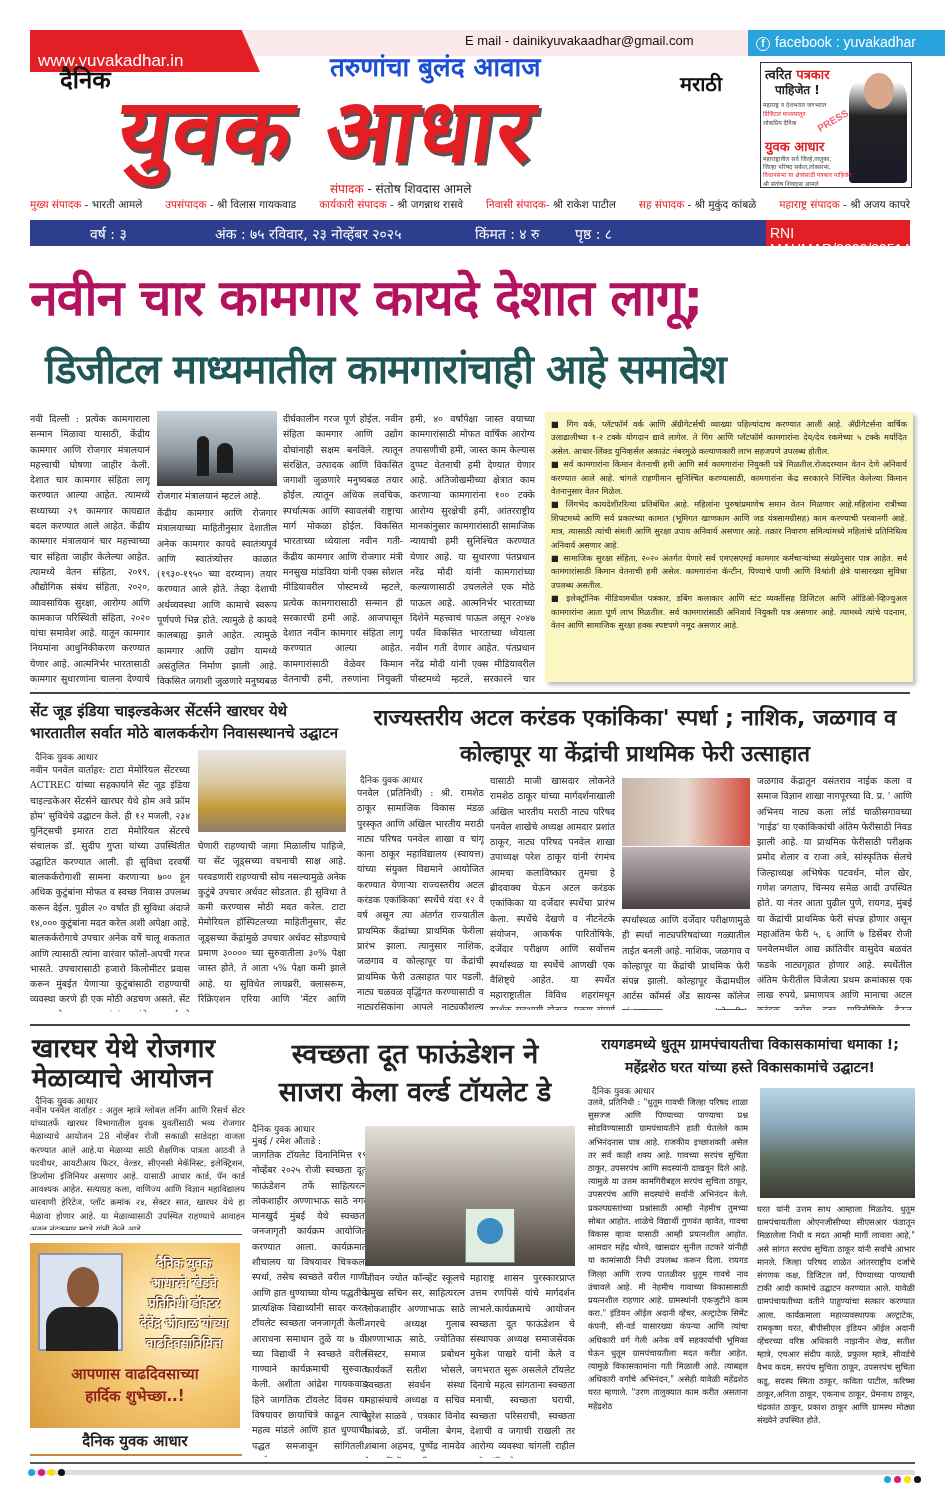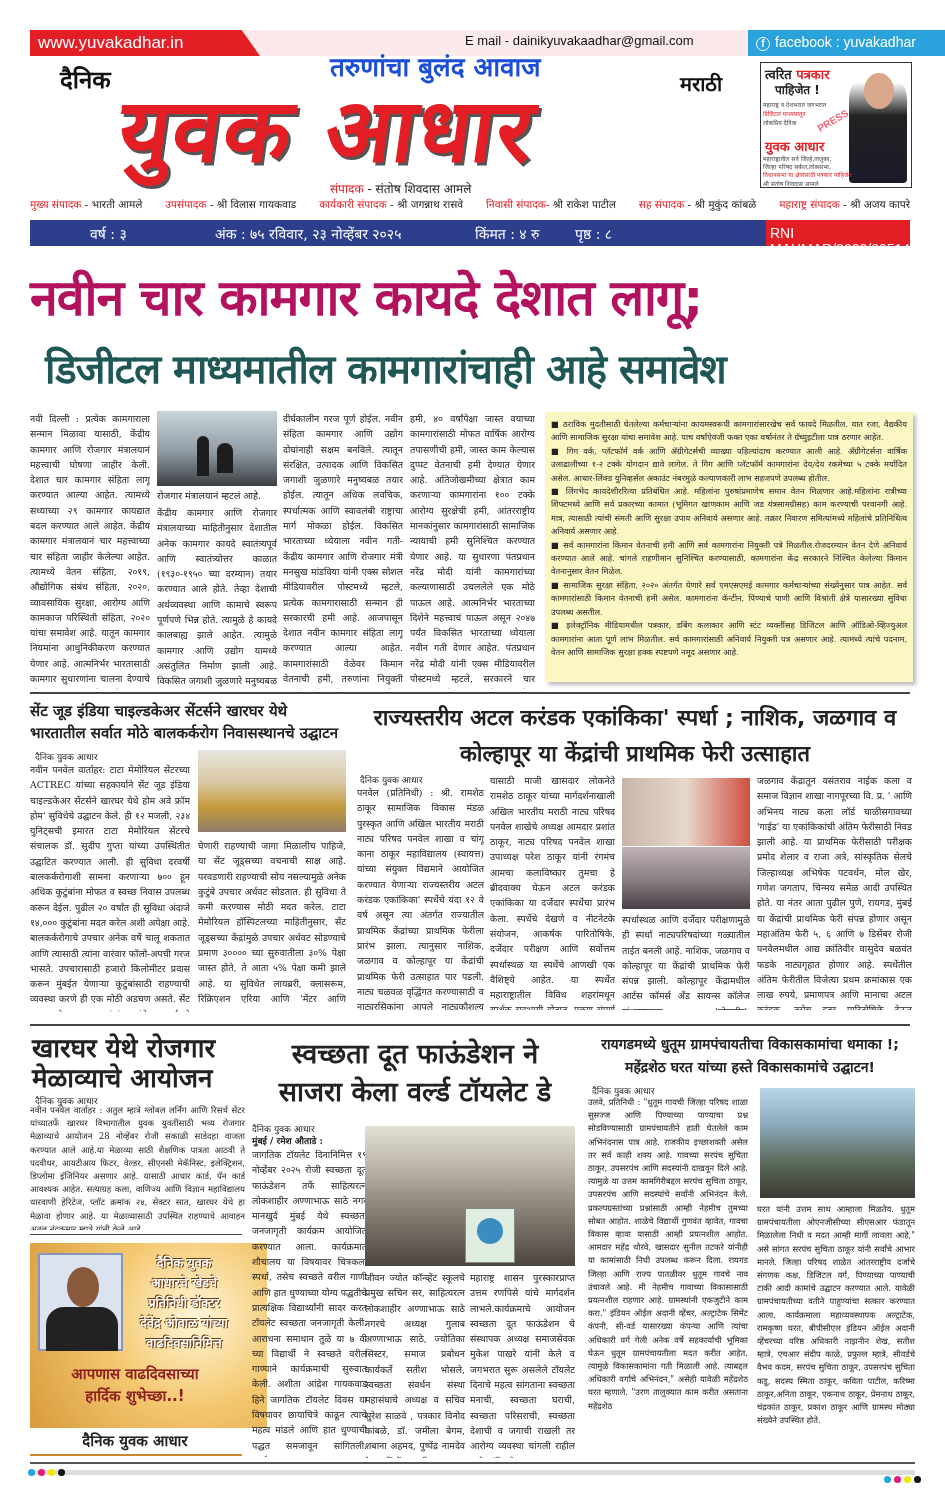--- a/index.html
+++ b/index.html
@@ -1,20 +1,20 @@
 <!DOCTYPE html>
 <html><head>
 <meta charset="utf-8">
 <style>
 *{box-sizing:border-box;margin:0;padding:0}
 body{width:945px;height:1501px;background:#fff;font-family:"DejaVu Serif",serif;color:#222;position:relative;overflow:hidden}
 .abs{position:absolute}
 
 #topbar{left:30px;top:30px;width:880px;height:26px;background:#fbe9ec}
-#site{left:30px;top:30px;width:230px;height:26px;background:#e31e24;color:#fff;font:17px "Liberation Sans",sans-serif;padding:3px 8px;clip-path:polygon(0 0,92% 0,100% 100%,0 100%)}
+#site{left:30px;top:30px;width:230px;height:26px;background:#e31e24;color:#fff;font:17px "Liberation Sans",sans-serif;padding:21px 8px;clip-path:polygon(0 0,92% 0,100% 100%,0 100%)}
 #email{left:465px;top:33px;font:13px "Liberation Sans",sans-serif;color:#111}
 #fb{left:748px;top:30px;width:200px;height:26px;background:#2aa3dd;color:#fff;font:14px "Liberation Sans",sans-serif;padding:4px 8px}
 
 #daily{left:60px;top:62px;font:bold 24px "DejaVu Sans",sans-serif;color:#111}
 #tagline{left:330px;top:48px;font:bold 26px "DejaVu Sans",sans-serif;color:#1d4ed8}
 #marathi{left:680px;top:70px;font:bold 20px "DejaVu Sans",sans-serif;color:#111}
 #title{left:120px;top:86px;font:bold 88px "DejaVu Sans",sans-serif;color:#e31e24;letter-spacing:2px;line-height:90px;text-shadow:3px 3px 0 #555;transform:skewX(-8deg)}
 #ad{left:760px;top:62px;width:152px;height:126px;border:1px solid #334;background:#fff;overflow:hidden}
 #ad .h1{position:absolute;left:4px;top:2px;font:bold 13px "DejaVu Sans",sans-serif;color:#222}
 #ad .h1 span{color:#e31e24}
@@ -39,21 +39,21 @@
 .cap{font:9.5px "DejaVu Serif",serif;color:#222}
 
 #reform{left:545px;top:412px;width:368px;height:270px;background:#fcf6c3;box-shadow:3px 3px 4px #bbb}
 #reform .hd{height:30px;background:#d6212b;color:#fff;font:bold 17px "DejaVu Sans",sans-serif;text-align:center;padding-top:4px}
 #reform .body{padding:6px 6px;font:8.2px/13.4px "DejaVu Serif",serif;text-align:justify}
 #reform .body p{margin-bottom:0}
 .rule{height:2px;background:#444}
 .sub-hl{font:bold 15px "DejaVu Sans",sans-serif;color:#222;line-height:22px}
 .big-hl{font:bold 22px "DejaVu Sans",sans-serif;color:#222;text-align:center;line-height:36px}
 .byline{font:9px "DejaVu Serif",serif}
-#bday{left:30px;top:1243px;width:237px;height:185px;background:radial-gradient(circle at 70% 40%,#fff6d8 0,#f4c870 45%,#d89a3c 100%)}
+#bday{left:30px;top:1243px;width:210px;height:185px;background:radial-gradient(circle at 70% 40%,#fff6d8 0,#f4c870 45%,#d89a3c 100%)}
 #bday .pf{position:absolute;left:8px;top:10px;width:85px;height:98px;background:#dce3f0;border:2px solid #8a93b8}
 #bday .pf .head{position:absolute;left:27px;top:12px;width:32px;height:40px;background:#8b5a3c;border-radius:50%}
 #bday .pf .suit{position:absolute;left:6px;top:52px;width:72px;height:44px;background:#222;border-radius:18px 18px 0 0}
 #bday .t1{position:absolute;left:100px;top:10px;width:108px;text-align:center;font:bold 12.5px/20px "DejaVu Sans",sans-serif;color:#fff;text-shadow:1px 1px 0 #6b3b0a,-1px -1px 0 #6b3b0a}
 #bday .t2{position:absolute;left:0;top:120px;width:210px;text-align:center;font:bold 15px/22px "DejaVu Sans",sans-serif;color:#8e1f1f}
 #bdayfoot{left:30px;top:1430px;width:210px;text-align:center;font:bold 15px "DejaVu Sans",sans-serif}
 .dots{display:flex;gap:3px}
 .dots i{width:7px;height:7px;border-radius:50%;display:block}
 </style>
 </head>
@@ -112,24 +112,23 @@
   <div style="position:absolute;left:40px;top:25px;width:12px;height:40px;background:#1d1d1d;border-radius:6px 6px 0 0"></div>
   <div style="position:absolute;left:60px;top:32px;width:16px;height:30px;background:#1d1d1d;border-radius:8px 8px 0 0"></div>
 </div>
 <div class="abs cap" style="left:157px;top:489px;width:120px">रोजगार मंत्रालयानं म्हटलं आहे.</div>
 <div class="abs col" style="left:157px;top:505px;width:120px;height:184px">केंद्रीय कामगार आणि रोजगार मंत्रालयाच्या माहितीनुसार देशातील अनेक कामगार कायदे स्वातंत्र्यपूर्व आणि स्वातंत्र्योत्तर काळात (१९३०-१९५० च्या दरम्यान) तयार करण्यात आले होते. तेव्हा देशाची अर्थव्यवस्था आणि कामाचे स्वरूप पूर्णपणे भिन्न होते. त्यामुळे हे कायदे कालबाह्य झाले आहेत. त्यामुळे कामगार आणि उद्योग यामध्ये असंतुलित निर्माण झाली आहे. विकसित जगाशी जुळणारे मनुष्यबळ तयार करण्याचा आणि कामगार संहितेच्या अंमलबजावणीद्वारे आधुनिक कामगिरी ट्रेंडशी जुळवून घेण्याची ही</div>
 <div class="abs col" style="left:283px;top:411px;width:120px;height:278px">दीर्घकालीन गरज पूर्ण होईल. नवीन संहिता कामगार आणि उद्योग दोघांनाही सक्षम बनविले. त्यातून संरक्षित, उत्पादक आणि विकसित जगाशी जुळणारे मनुष्यबळ तयार होईल. त्यातून अधिक लवचिक, स्पर्धात्मक आणि स्वावलंबी राष्ट्राचा मार्ग मोकळा होईल. विकसित भारताच्या ध्येयाला नवीन गती-केंद्रीय कामगार आणि रोजगार मंत्री मनसुख मांडविया यांनी एक्स सोशल मीडियावरील पोस्टमध्ये म्हटले, प्रत्येक कामगारासाठी सन्मान ही सरकारची हमी आहे. आजपासून देशात नवीन कामगार संहिता लागू करण्यात आल्या आहेत. कामगारांसाठी वेळेवर किमान वेतनाची हमी, तरुणांना नियुक्ती पत्राची हमी, महिलांना समान वेतन आणि आदराची हमी, ४० कोटी कामगारांसाठी सामाजिक सुरक्षेची हमी, एक वर्षांच्या नोकरीनंतर निश्चित मुदतीच्या कर्मचाऱ्यांसाठी ग्रॅच्युइटीची</div>
 <div class="abs col" style="left:410px;top:411px;width:125px;height:278px">हमी, ४० वर्षांपेक्षा जास्त वयाच्या कामगारांसाठी मोफत वार्षिक आरोग्य तपासणीची हमी, जास्त काम केल्यास दुप्पट वेतनाची हमी देण्यात येणार आहे. अतिजोखमीच्या क्षेत्रात काम करणाऱ्या कामगारांना १०० टक्के आरोग्य सुरक्षेची हमी, आंतरराष्ट्रीय मानकांनुसार कामगारांसाठी सामाजिक न्यायाची हमी सुनिश्चित करण्यात येणार आहे. या सुधारणा पंतप्रधान नरेंद्र मोदी यांनी कामगारांच्या कल्याणासाठी उचललेले एक मोठे पाऊल आहे. आत्मनिर्भर भारताच्या दिशेने महत्त्वाचं पाऊल असून २०४७ पर्यंत विकसित भारताच्या ध्येयाला नवीन गती देणार आहेत. पंतप्रधान नरेंद्र मोदी यांनी एक्स मीडियावरील पोस्टमध्ये म्हटले, सरकारने चार कामगार संहितांना लागू केल्या आहेत. स्वातंत्र्यानंतरच्या सर्वात व्यापक आणि प्रगतीशील कामगार-केंद्रित सुधारणांपैकी ही सुधारणा आहे.</div>
 
 <div class="abs" id="reform">
   <div class="body">
-    <p>■ ठराविक मुदतीसाठी घेतलेल्या कर्मचाऱ्यांना कायमस्वरूपी कामगारांसारखेच सर्व फायदे मिळतील. यात रजा, वैद्यकीय आणि सामाजिक सुरक्षा यांचा समावेश आहे. पाच वर्षांऐवजी फक्त एका वर्षानंतर ते ग्रॅच्युइटीला पात्र ठरणार आहेत.</p>
     <p>■ गिग वर्क, प्लॅटफॉर्म वर्क आणि अ‍ॅग्रीगेटर्सची व्याख्या पहिल्यांदाच करण्यात आली आहे. अ‍ॅग्रीगेटर्सना वार्षिक उलाढालीच्या १-२ टक्के योगदान द्यावे लागेल. ते गिग आणि प्लॅटफॉर्म कामगारांना देय/देय रकमेच्या ५ टक्के मर्यादित असेल. आधार-लिंक्ड युनिव्हर्सल अकाउंट नंबरमुळे कल्याणकारी लाभ सहजपणे उपलब्ध होतील.</p>
+    <p>■ सर्व कामगारांना किमान वेतनाची हमी आणि सर्व कामगारांना नियुक्ती पत्रे मिळतील.रोजदरम्यान वेतन देणे अनिवार्य करण्यात आले आहे. चांगले राहणीमान सुनिश्चित करण्यासाठी, कामगारांना केंद्र सरकारने निश्चित केलेल्या किमान वेतनानुसार वेतन मिळेल.</p>
     <p>■ लिंगभेद कायदेशीररित्या प्रतिबंधित आहे. महिलांना पुरुषांप्रमाणेच समान वेतन मिळणार आहे.महिलांना रात्रीच्या शिफ्टमध्ये आणि सर्व प्रकारच्या कामात (भूमिगत खाणकाम आणि जड यंत्रसामग्रीसह) काम करण्याची परवानगी आहे. मात्र, त्यासाठी त्यांची संमती आणि सुरक्षा उपाय अनिवार्य असणार आहे. तक्रार निवारण समित्यांमध्ये महिलांचे प्रतिनिधित्व अनिवार्य असणार आहे.</p>
-    <p>■ सर्व कामगारांना किमान वेतनाची हमी आणि सर्व कामगारांना नियुक्ती पत्रे मिळतील.रोजदरम्यान वेतन देणे अनिवार्य करण्यात आले आहे. चांगले राहणीमान सुनिश्चित करण्यासाठी, कामगारांना केंद्र सरकारने निश्चित केलेल्या किमान वेतनानुसार वेतन मिळेल.</p>
     <p>■ सामाजिक सुरक्षा संहिता, २०२० अंतर्गत येणारे सर्व एमएसएमई कामगार कर्मचाऱ्यांच्या संख्येनुसार पात्र आहेत. सर्व कामगारांसाठी किमान वेतनाची हमी असेल. कामगारांना कॅन्टीन, पिण्याचे पाणी आणि विश्रांती क्षेत्रे यासारख्या सुविधा उपलब्ध असतील.</p>
     <p>■ इलेक्ट्रॉनिक मीडियामधील पत्रकार, डबिंग कलाकार आणि स्टंट व्यक्तींसह डिजिटल आणि ऑडिओ-व्हिज्युअल कामगारांना आता पूर्ण लाभ मिळतील. सर्व कामगारांसाठी अनिवार्य नियुक्ती पत्र असणार आहे. त्यामध्ये त्यांचे पदनाम, वेतन आणि सामाजिक सुरक्षा हक्क स्पष्टपणे नमूद असणार आहे.</p>
   </div>
 </div>
 
 <div class="abs rule" style="left:30px;top:692px;width:880px"></div>
 
 <div class="abs sub-hl" style="left:30px;top:700px;width:310px">सेंट जूड इंडिया चाइल्डकेअर सेंटर्सने खारघर येथे भारतातील सर्वात मोठे बालकर्करोग निवासस्थानचे उद्घाटन</div>
 <div class="abs byline" style="left:35px;top:750px">दैनिक युवक आधार</div>
 <div class="abs col" style="left:30px;top:762px;width:160px;height:250px">नवीन पनवेल वार्ताहर: टाटा मेमोरियल सेंटरच्या ACTREC यांच्या सहकार्याने सेंट जूड इंडिया चाइल्डकेअर सेंटर्सने खारघर येथे होम अवे फ्रॉम होम' सुविधेचे उद्घाटन केले. ही १२ मजली, २३४ युनिट्सची इमारत टाटा मेमोरियल सेंटरचे संचालक डॉ. सुदीप गुप्ता यांच्या उपस्थितीत उद्घाटित करण्यात आली. ही सुविधा दरवर्षी बालकर्करोगाशी सामना करणाऱ्या ७०० हून अधिक कुटुंबांना मोफत व स्वच्छ निवास उपलब्ध करून देईल. पुढील २० वर्षांत ही सुविधा अंदाजे १४,००० कुटुंबांना मदत करेल अशी अपेक्षा आहे. बालकर्करोगाचे उपचार अनेक वर्षे चालू शकतात आणि त्यासाठी त्यांना वारंवार फॉलो-अपची गरज भासते. उपचारासाठी हजारो किलोमीटर प्रवास करून मुंबईत येणाऱ्या कुटुंबांसाठी राहण्याची व्यवस्था करणे ही एक मोठी अडचण असते. सेंट जूडसमध्ये राहणाऱ्या कुटुंबांना त्यांचे मूल पूर्णपणे कॅन्सरमुक्त होईपर्यंत सुरक्षित राहण्याची व्यवस्था दिली जाते. ही नवी सुविधा कॅन्सरवरचा उपचार घेणाऱ्या कोणत्याही मुलाला सुरक्षित आणि काळजी</div>
@@ -170,21 +169,21 @@
   </div>
 </div>
 <div class="abs" id="bdayfoot">दैनिक युवक आधार</div>
 <div class="abs" style="left:30px;top:1454px;width:212px;height:2px;background:#c9892e"></div>
 
 <div class="abs" style="left:250px;top:1035px;width:330px;text-align:center;font:bold 27px/38px 'DejaVu Serif',serif;color:#222">
   <div>स्वच्छता दूत फाऊंडेशन ने</div>
   <div>साजरा केला वर्ल्ड टॉयलेट डे</div>
 </div>
 <div class="abs byline" style="left:252px;top:1122px">दैनिक युवक आधार</div>
-<div class="abs byline" style="left:252px;top:1134px;font-weight:bold">मुंबई / रमेश औताडे :</div>
+<div class="abs byline" style="left:252px;top:1134px;font-weight:normal">मुंबई / रमेश औताडे :</div>
 <div class="abs col" style="left:252px;top:1147px;width:115px;height:310px">जागतिक टॉयलेट दिनानिमित्त १९ नोव्हेंबर २०२५ रोजी स्वच्छता दूत फाऊंडेशन तर्फे साहित्यरत्न लोकशाहीर अण्णाभाऊ साठे नगर मानखुर्द मुंबई येथे स्वच्छता जनजागृती कार्यक्रम आयोजित करण्यात आला. कार्यक्रमात शौचालय या विषयावर चित्रकला स्पर्धा, तसेच स्वच्छते वरील गाणी आणि हात धुण्याच्या योग्य पद्धतीचे प्रात्यक्षिक विद्यार्थ्यांनी सादर करत टॉयलेट स्वच्छता जनजागृती केली. आराधना समाधान तुळे या ७ वी च्या विद्यार्थी ने स्वच्छते वरील गाण्याने कार्यक्रमाची सुरुवात केली. अशीता आंद्रेश गायकवाड हिने जागतिक टॉयलेट दिवस या विषयावर छायाचित्रे काढून त्याचे महत्व मांडले आणि हात धुण्याची पद्धत समजावून सांगितली. कार्यक्रमात मनपा स्वच्छता अधिकारी आनंद जगताप,</div>
 <div class="abs photo" style="left:365px;top:1126px;width:210px;height:140px;background:linear-gradient(180deg,#e6e1d6 0,#b8b2a8 30%,#7a7268 70%,#4c4640 100%)">
   <div style="position:absolute;left:100px;top:82px;width:50px;height:55px;background:#dfeee0;border:1px solid #888"></div>
   <div style="position:absolute;left:112px;top:92px;width:26px;height:26px;background:#3b8cc0;border-radius:50%"></div>
 </div>
 <div class="abs col" style="left:365px;top:1270px;width:100px;height:188px">जीवन ज्योत कॉन्व्हेंट स्कूलचे प्रमुख सचिन सर, साहित्यरत्न लोकशाहीर अण्णाभाऊ साठे नगरचे अध्यक्ष गुलाब अण्णाभाऊ साठे, ज्योतिका सिस्टर, समाज प्रबोधन कार्यकर्ते सतीश भोसले, स्वच्छता संवर्धन संस्था महासंघाचे अध्यक्ष व सचिव सुरेश साळवे , पत्रकार विनोद कांबळे, डॉ. जमीला बेगम, शबाना अहमद, पुष्पेंद्र नामदेव ट्रेनर, जितेंद्र साळी समन्वयक एस डी एफ तसेच</div>
 <div class="abs col" style="left:470px;top:1270px;width:105px;height:188px">महाराष्ट्र शासन पुरस्कारप्राप्त उत्तम रणपिसे यांचे मार्गदर्शन लाभले.कार्यक्रमाचे आयोजन स्वच्छता दूत फाऊंडेशन चे संस्थापक अध्यक्ष समाजसेवक मुकेश पाखरे यांनी केले व जगभरात सुरू असलेले टॉयलेट दिनाचे महत्व सांगताना स्वच्छता मनाची, स्वच्छता घराची, स्वच्छता परिसराची, स्वच्छता देशाची व जगाची राखली तर आरोग्य व्यवस्था चांगली राहील असे सांगितले.</div>
 
 <div class="abs" style="left:585px;top:1033px;width:330px;text-align:center;font:bold 14px/23px 'DejaVu Sans',sans-serif;color:#222">रायगडमध्ये धुतूम ग्रामपंचायतीचा विकासकामांचा धमाका !; महेंद्रशेठ घरत यांच्या हस्ते विकासकामांचे उद्घाटन!</div>
 <div class="abs byline" style="left:592px;top:1084px">दैनिक युवक आधार</div>

